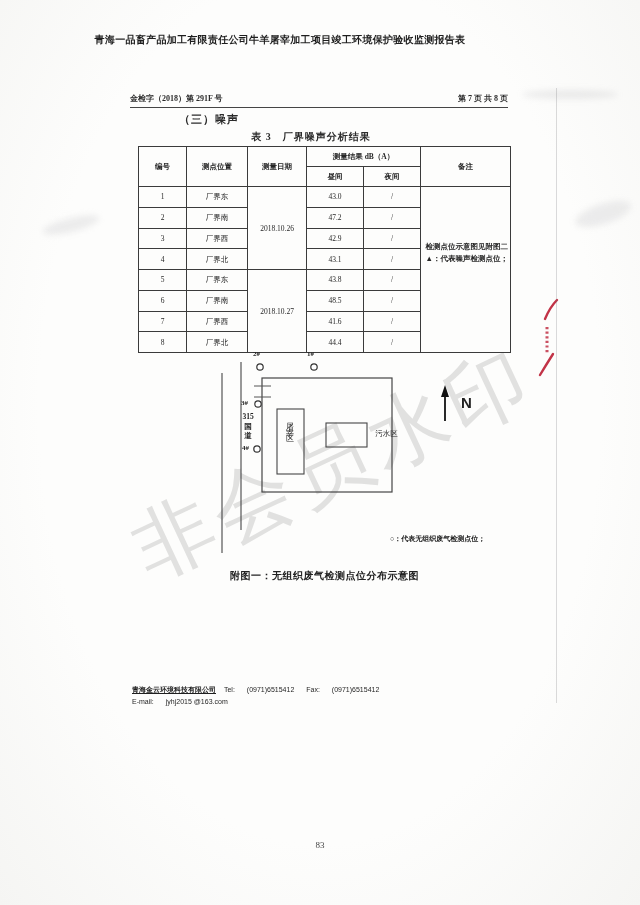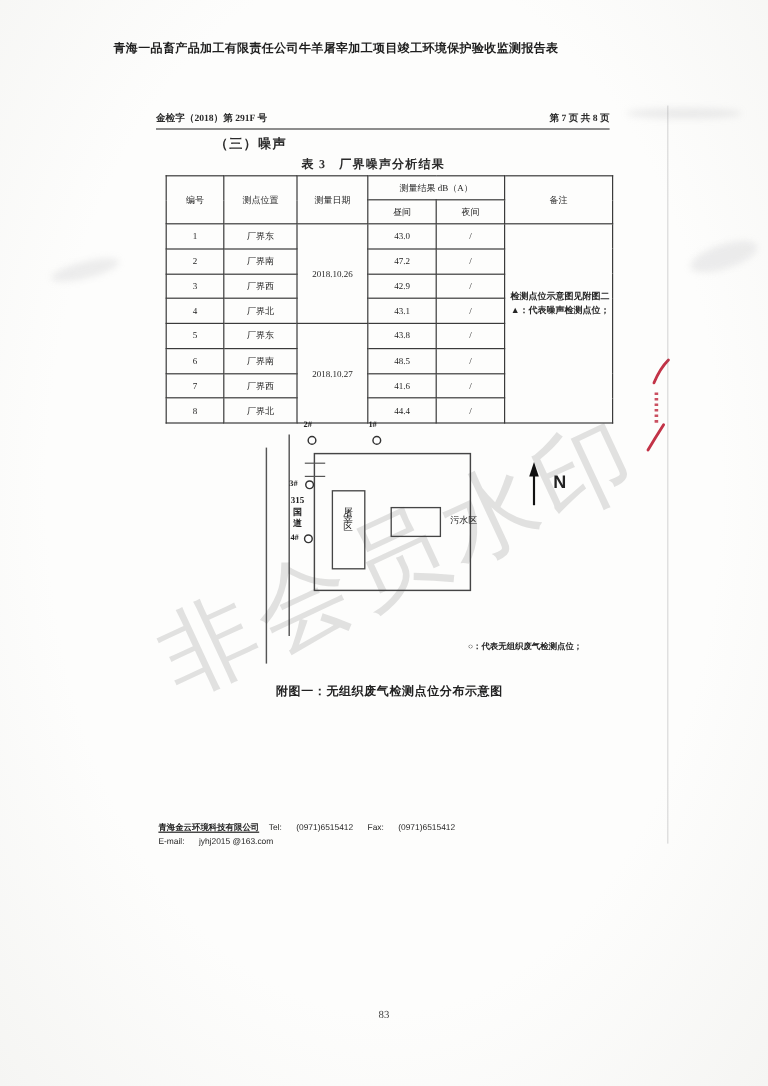--- a/index.html
+++ b/index.html
@@ -13,21 +13,21 @@
   .abs{position:absolute;}
   .doc-title{top:33px;left:0;width:560px;text-align:center;font-size:10px;font-weight:bold;letter-spacing:.3px;color:#1e1e1e;}
   .docbar{top:93px;left:130px;width:378px;display:flex;justify-content:space-between;align-items:flex-start;
           border-bottom:1.5px solid #454545;padding-bottom:3px;font-size:8px;font-weight:bold;color:#2a2a2a;}
   .section-heading{top:112px;left:147px;font-size:11px;font-weight:bold;letter-spacing:1px;margin-left:32px;}
   .table-caption{top:130px;left:138px;width:346px;text-align:center;font-size:10px;font-weight:bold;letter-spacing:1px;}
   table.noise{position:absolute;top:146px;left:138px;width:372px;height:207px;border-collapse:collapse;table-layout:fixed;}
   table.noise th,table.noise td{border:1px solid #3b3b3b;text-align:center;vertical-align:middle;
       font-size:7.5px;font-weight:normal;padding:0;line-height:1.2;color:#262626;}
   table.noise thead tr{height:20px;}
-  table.noise thead th{font-weight:normal;text-align:center;}
+  table.noise thead th{font-weight:bold;text-align:center;}
   table.noise td.remark{padding:0 2px 34px 4px;text-align:right;font-weight:bold;}
   table.noise td.remark div{line-height:12px;white-space:nowrap;}
   .lbl{position:absolute;font-size:7px;font-weight:bold;color:#222;white-space:nowrap;}
   .road-label div{width:16px;text-align:center;line-height:9.5px;font-size:7.5px;}
   .vert{writing-mode:vertical-rl;text-orientation:upright;letter-spacing:6px;font-size:8px;font-weight:normal;}
   .sewage-label{width:41px;text-align:center;font-size:7.5px;font-weight:normal;}
   .north-n{font-size:15px;font-weight:bold;font-family:"Liberation Sans","DejaVu Sans",sans-serif;}
   .legend{top:534px;left:390px;font-size:7px;}
   .fig-caption{top:569px;left:218px;font-size:10px;letter-spacing:.5px;padding-left:12px;}
   .footer{top:685px;left:132px;font-size:7px;font-family:"Liberation Sans","DejaVu Sans",sans-serif;color:#1f1f1f;}

